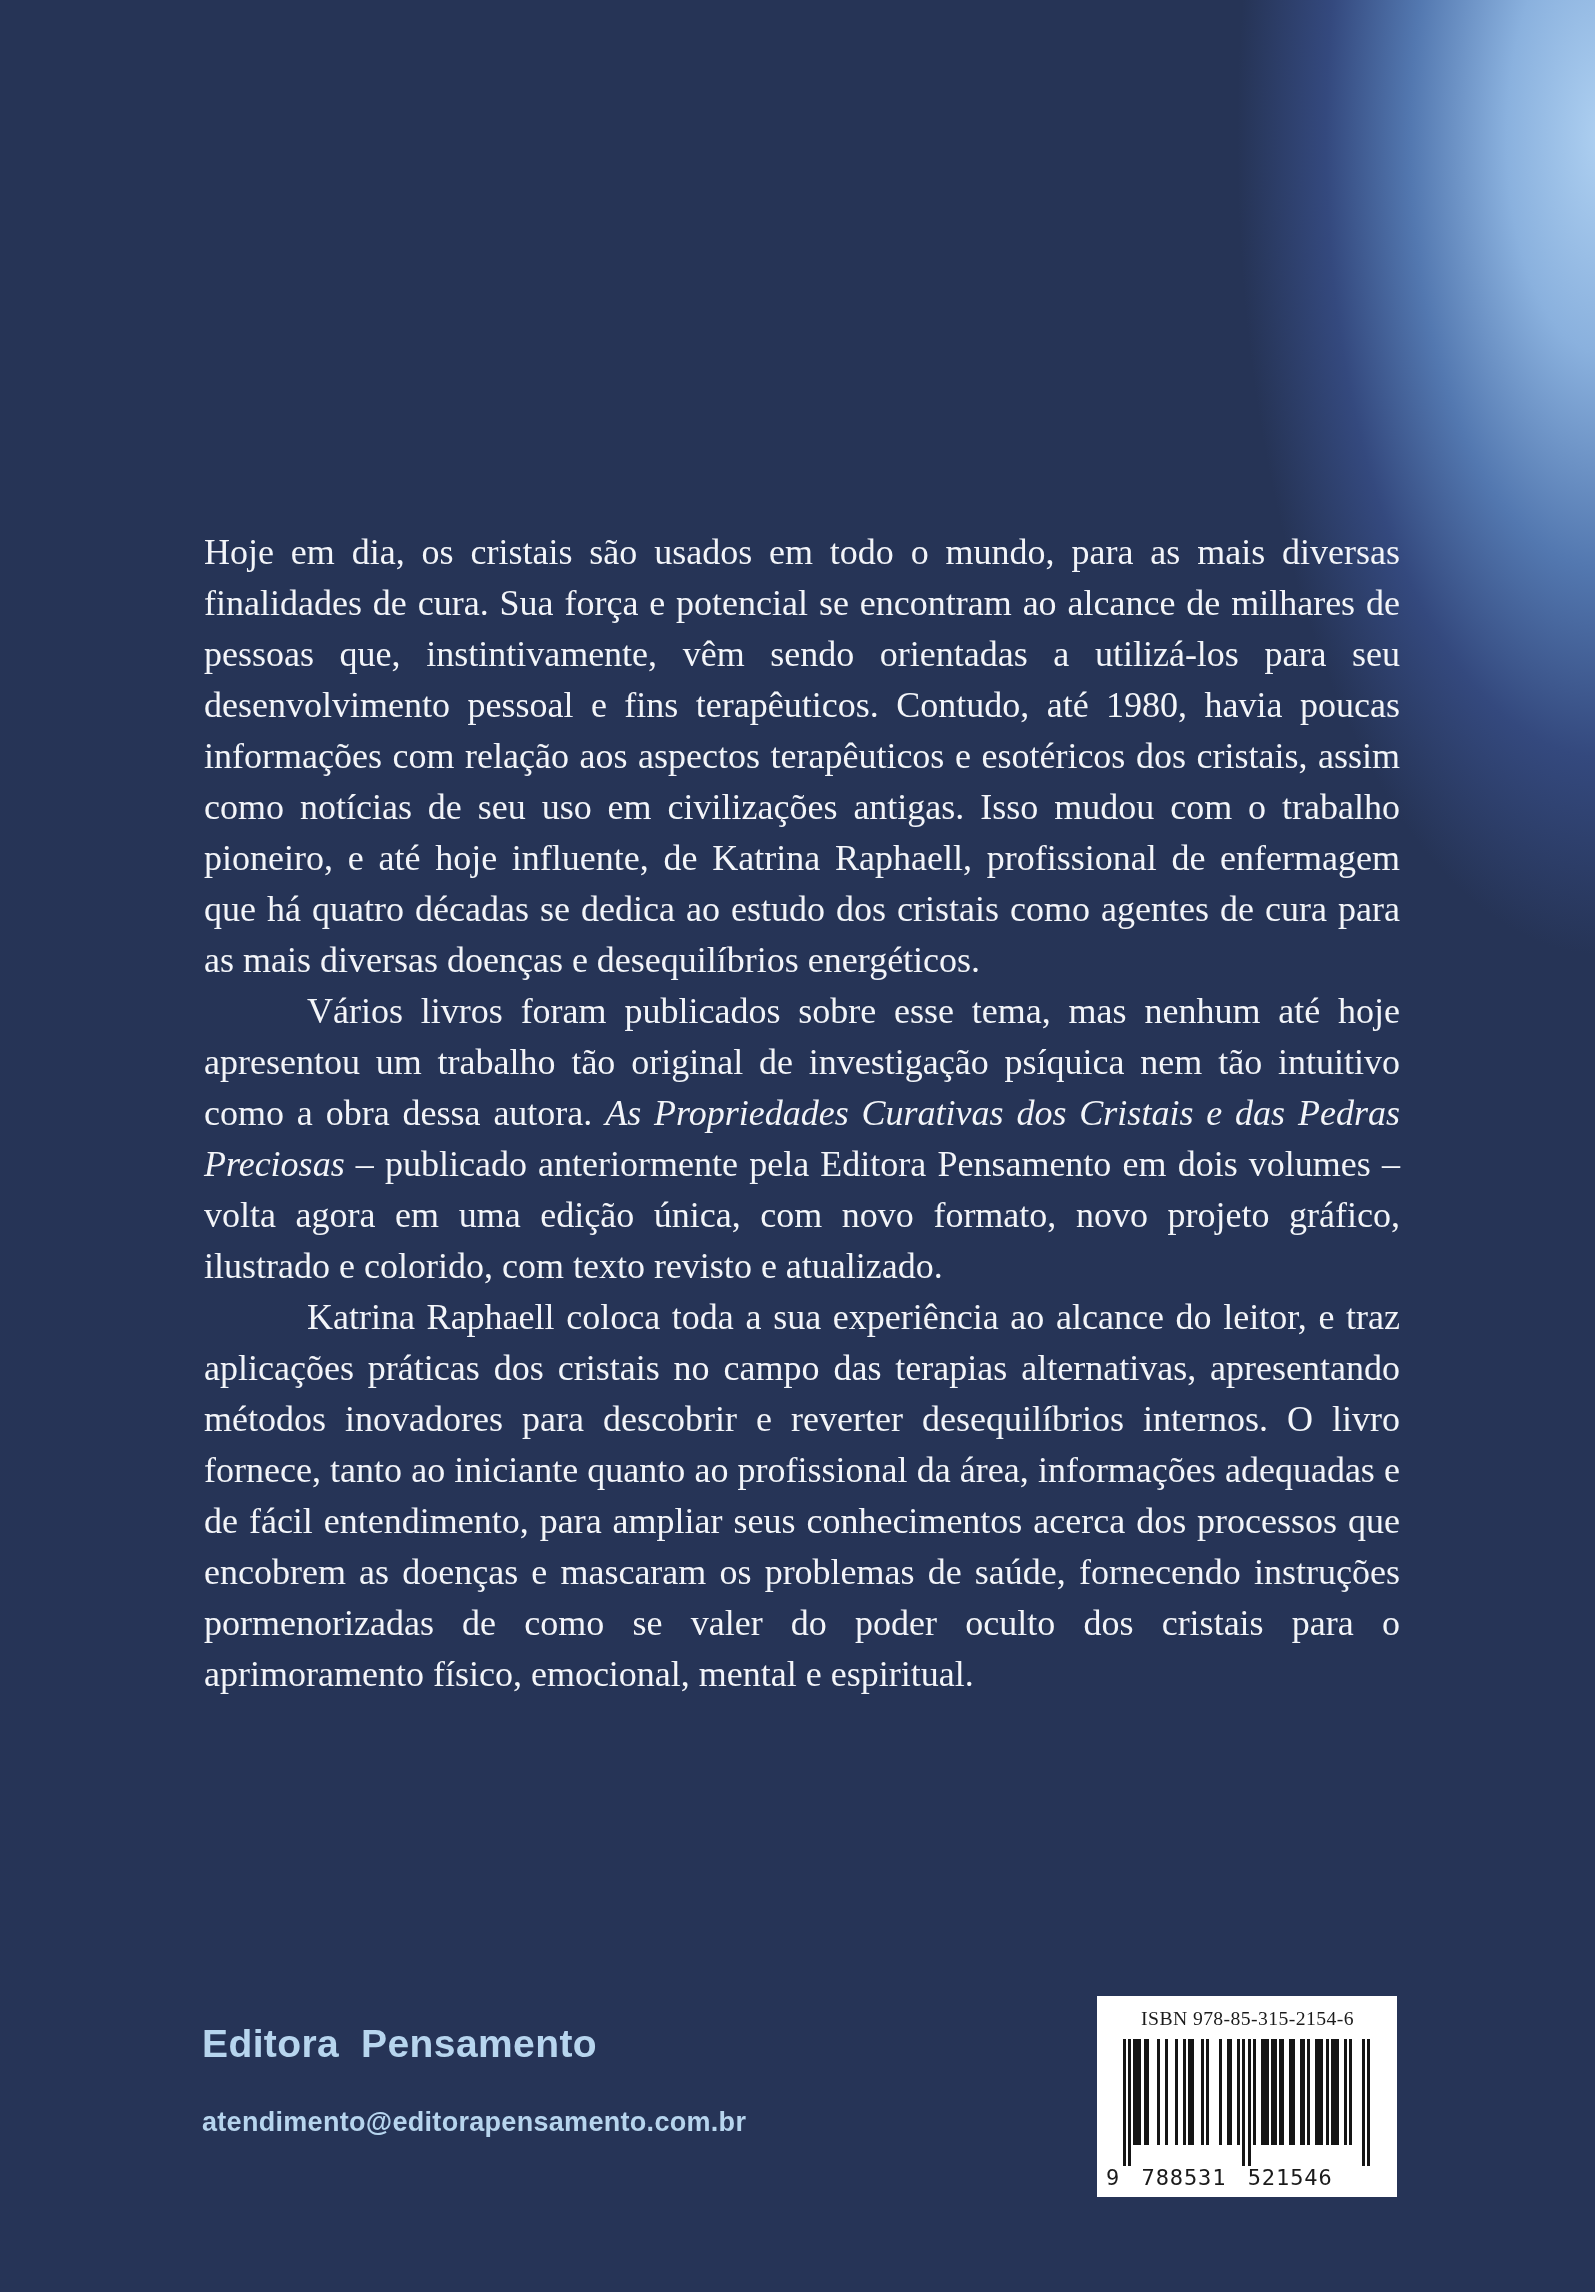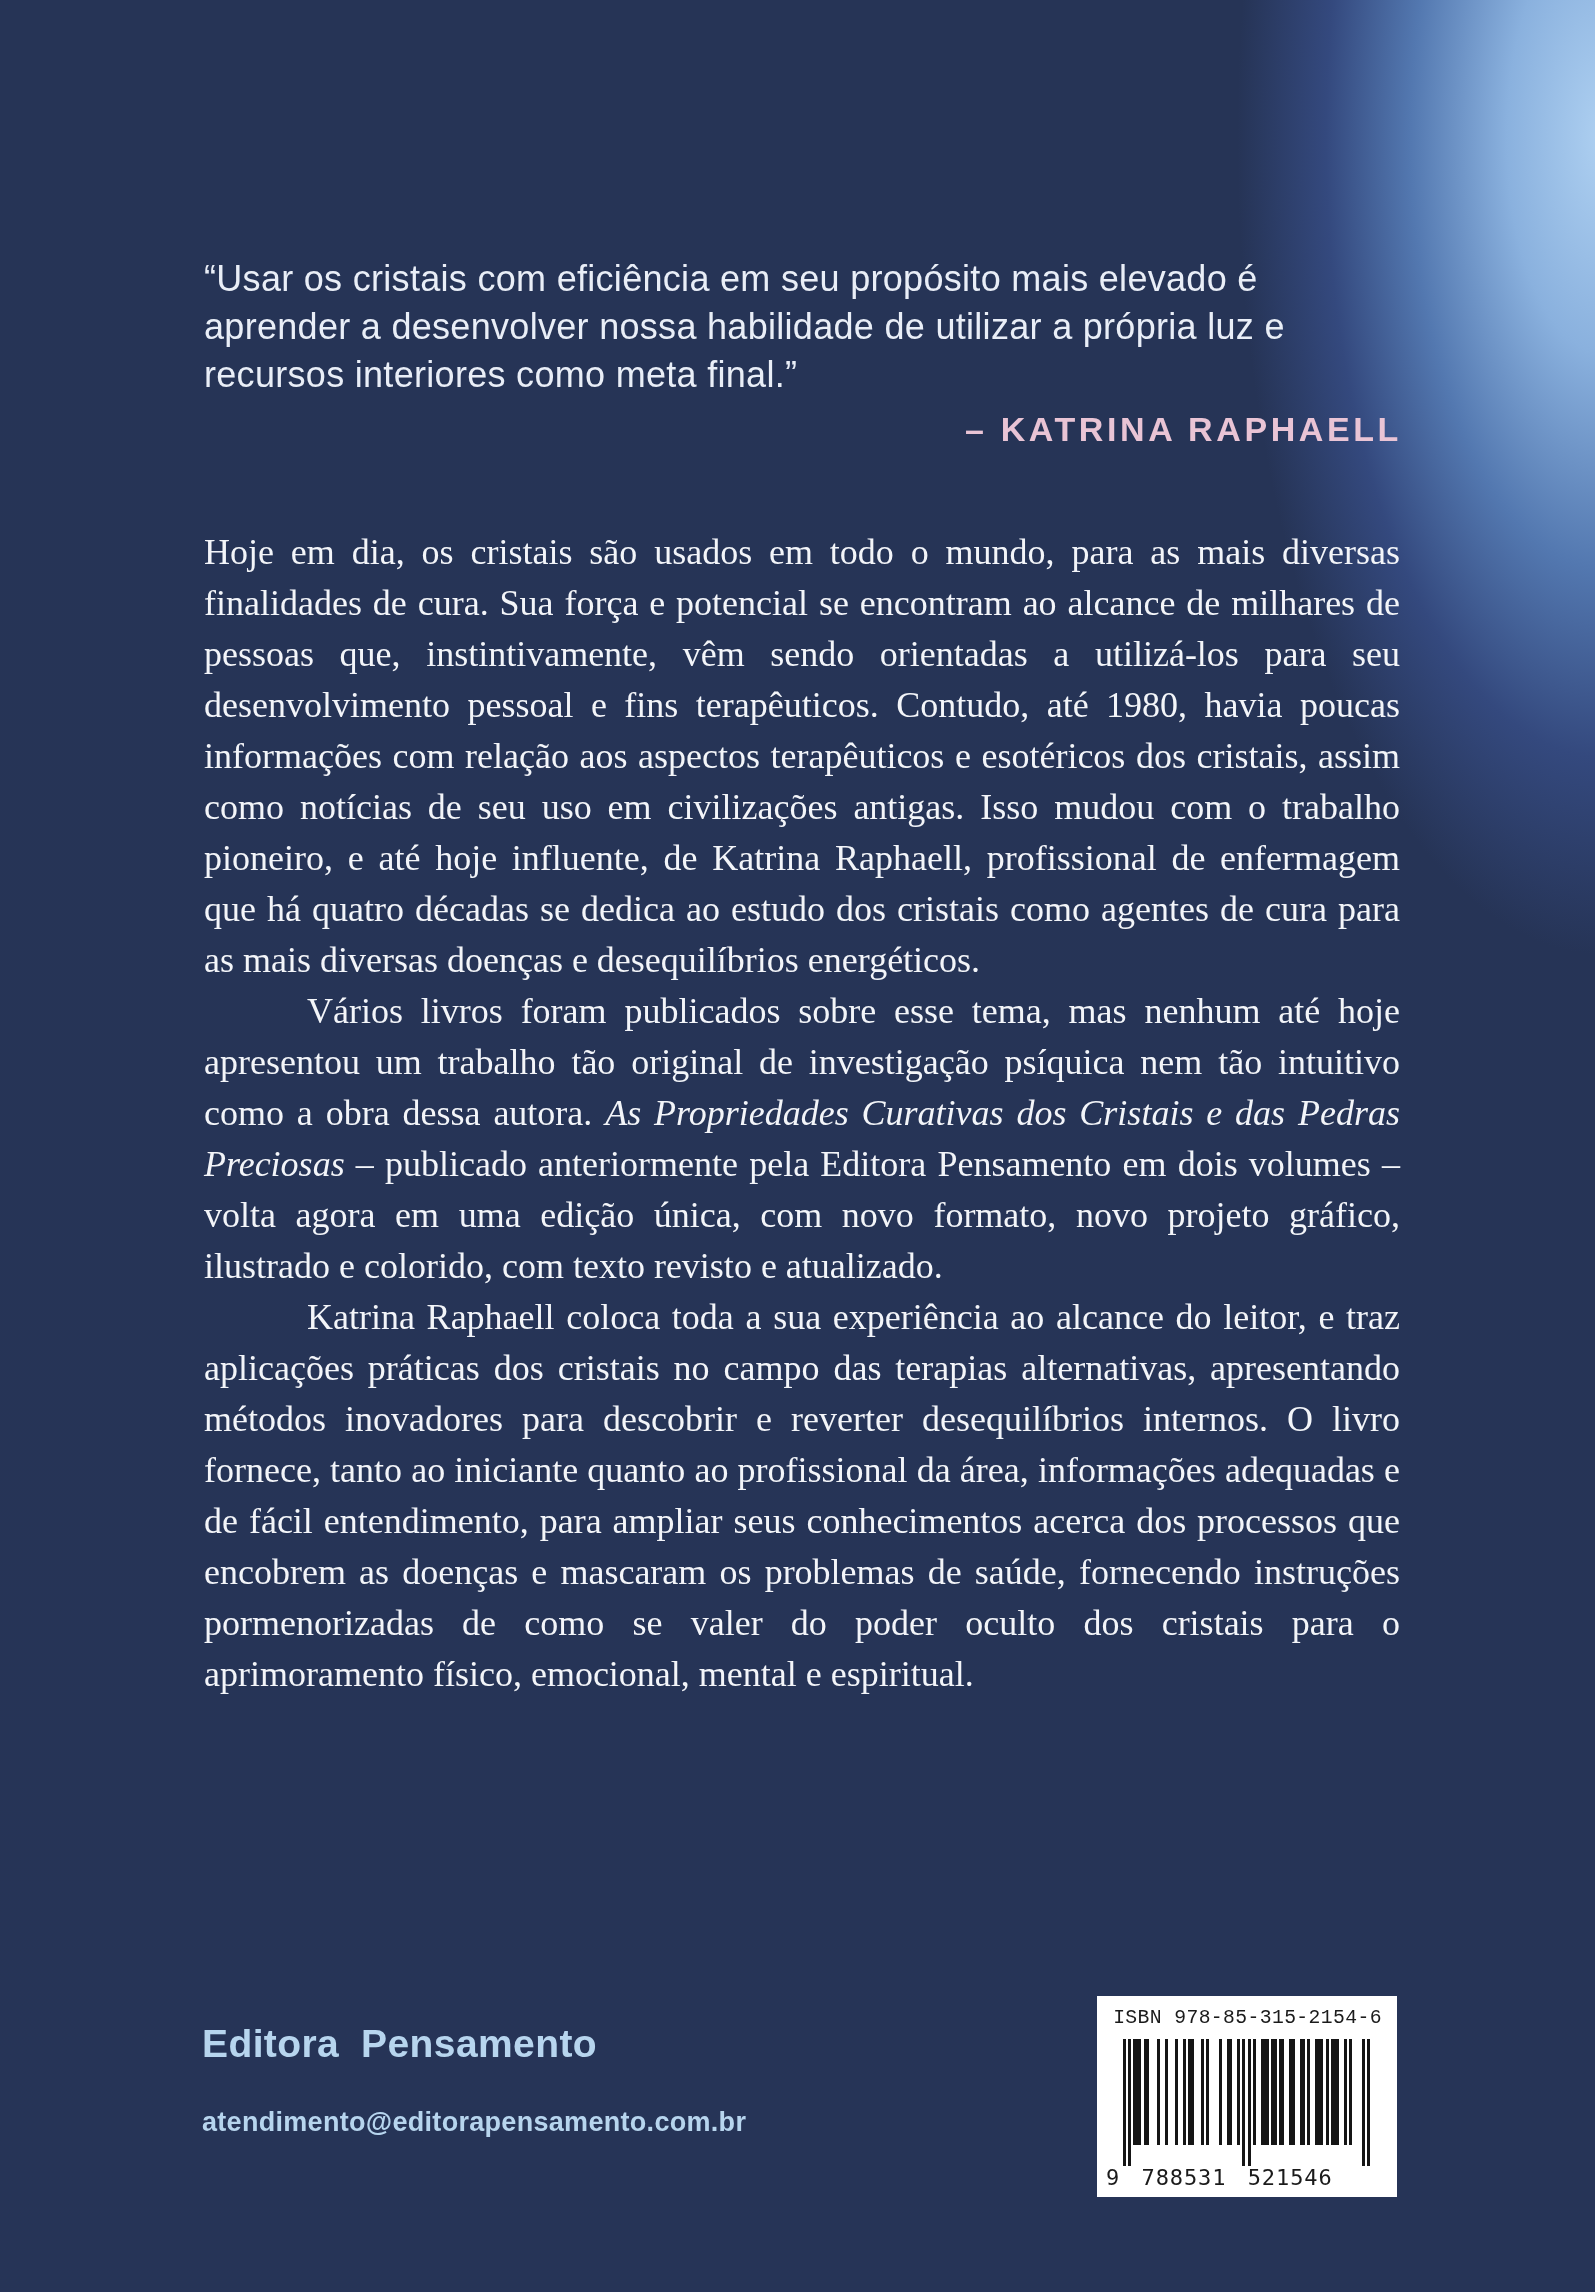--- a/index.html
+++ b/index.html
@@ -74,21 +74,21 @@
   .barcode-box {
     position: absolute;
     left: 1097px; top: 1996px;
     width: 300px; height: 201px;
     background: #ffffff;
   }
   .isbn-label {
     position: absolute;
     top: 10.7px; left: 1px; right: 0;
     text-align: center;
-    font-family: Liberation Mono, monospace;
+    font-family: Liberation Serif, serif;
     font-size: 19.7px;
     letter-spacing: 0.4px;
     color: #1b1b1b;
     white-space: nowrap;
   }
   .barcode-bars {
     position: absolute;
     left: 26px; top: 43px;
     width: 249px; height: 127px;
   }
@@ -107,24 +107,20 @@
     word-spacing: 7.2px;
     color: #1b1b1b;
     white-space: nowrap;
   }
 </style>
 </head>
 <body>
 
 <div class="cover">
 
-  <div class="quote-block">
-    <div class="quote-text">“Usar os cristais com eficiência em seu propósito mais elevado é aprender a desenvolver nossa habilidade de utilizar a própria luz e recursos interiores como meta final.”</div>
-    <div class="quote-attribution">– KATRINA RAPHAELL</div>
-  </div>
 
   <div class="body-block">
     <p>Hoje em dia, os cristais são usados em todo o mundo, para as mais diversas finalidades de cura. Sua força e potencial se encontram ao alcance de milhares de pessoas que, instintivamente, vêm sendo orientadas a utilizá-los para seu desenvolvimento pessoal e fins terapêuticos. Contudo, até 1980, havia poucas informações com relação aos aspectos terapêuticos e esotéricos dos cristais, assim como notícias de seu uso em civilizações antigas. Isso mudou com o trabalho pioneiro, e até hoje influente, de Katrina Raphaell, profissional de enfermagem que há quatro décadas se dedica ao estudo dos cristais como agentes de cura para as mais diversas doenças e desequilíbrios energéticos.</p>
     <p class="indented"><span>Vários livros foram publicados sobre esse tema, mas nenhum até hoje apresentou um trabalho tão original de investigação psíquica nem tão intuitivo como a obra dessa autora. </span><span class="book-title-italic">As Propriedades Curativas dos Cristais e das Pedras Preciosas</span><span> – publicado anteriormente pela Editora Pensamento em dois volumes – volta agora em uma edição única, com novo formato, novo projeto gráfico, ilustrado e colorido, com texto revisto e atualizado.</span></p>
     <p class="indented">Katrina Raphaell coloca toda a sua experiência ao alcance do leitor, e traz aplicações práticas dos cristais no campo das terapias alternativas, apresentando métodos inovadores para descobrir e reverter desequilíbrios internos. O livro fornece, tanto ao iniciante quanto ao profissional da área, informações adequadas e de fácil entendimento, para ampliar seus conhecimentos acerca dos processos que encobrem as doenças e mascaram os problemas de saúde, fornecendo instruções pormenorizadas de como se valer do poder oculto dos cristais para o aprimoramento físico, emocional, mental e espiritual.</p>
   </div>
 
   <div class="publisher-name">Editora Pensamento</div>
 
   <div class="publisher-contact">

